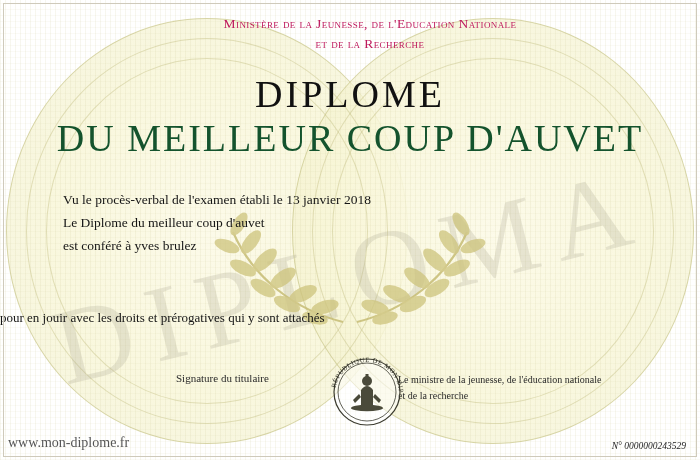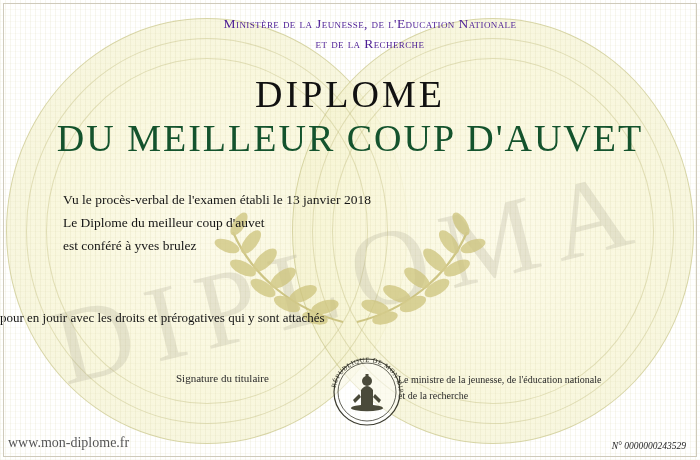--- a/index.html
+++ b/index.html
@@ -108,21 +108,21 @@
   
   .ministry {
     position: absolute;
     top: 14px;
     left: 0; right: 8px;
     text-align: center;
     font-size: 13.5px;
     font-variant: small-caps;
     letter-spacing: .4px;
     line-height: 1.45;
-    color: #4c1d95;
+    color: #be185d;
     margin-left: 48px;
   }
   .ministry .l2 { display:block; }
 
   .title-1 {
     position: absolute;
     top: 72px;
     left: 0; right: 0;
     text-align: center;
     font-size: 38px;

